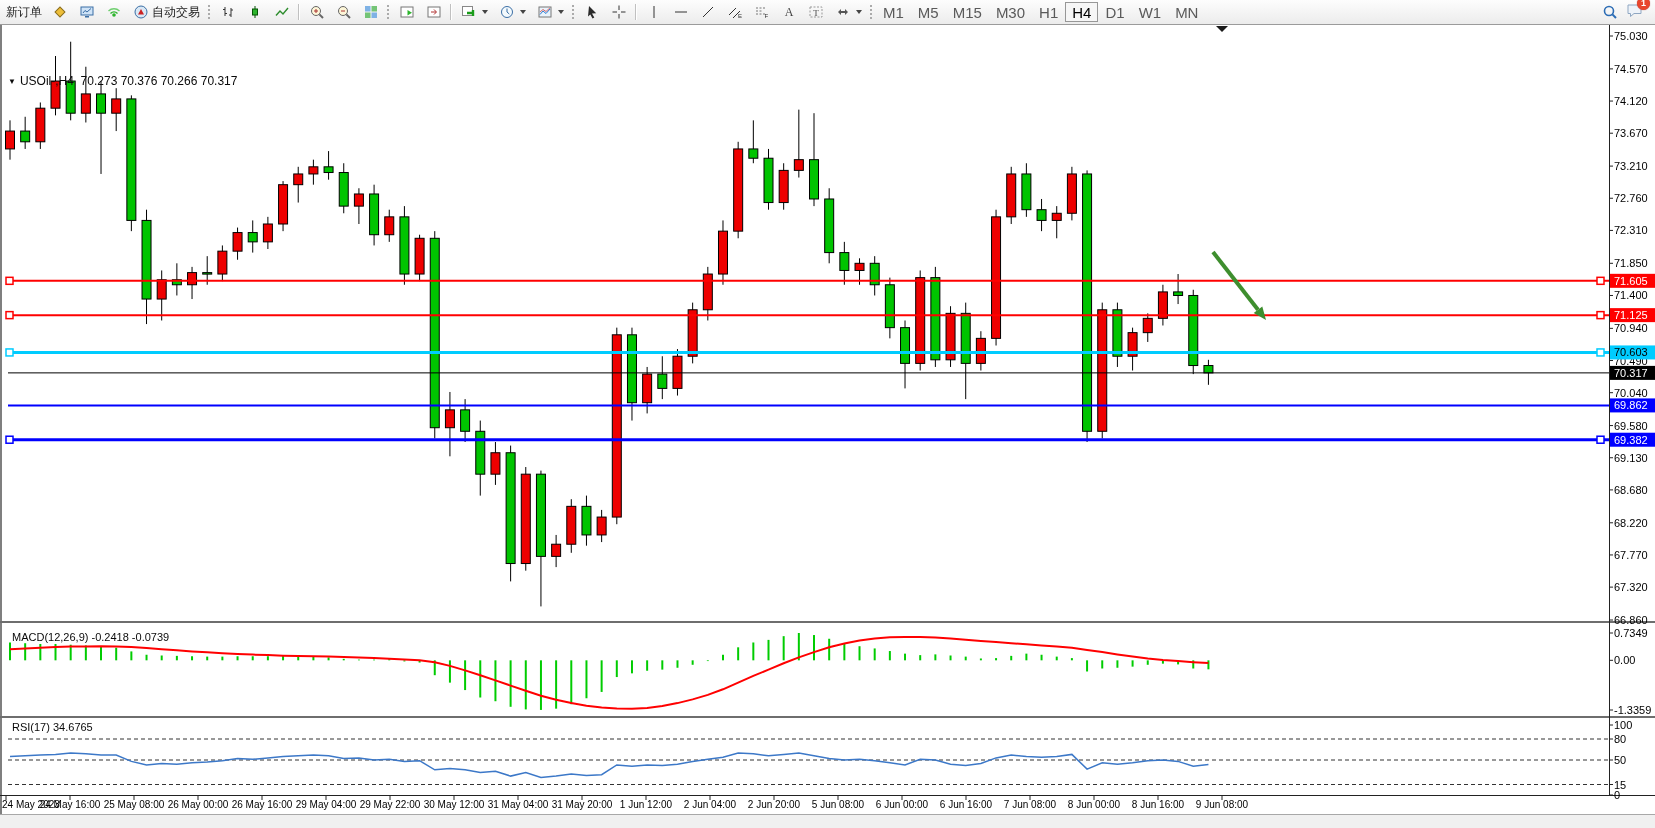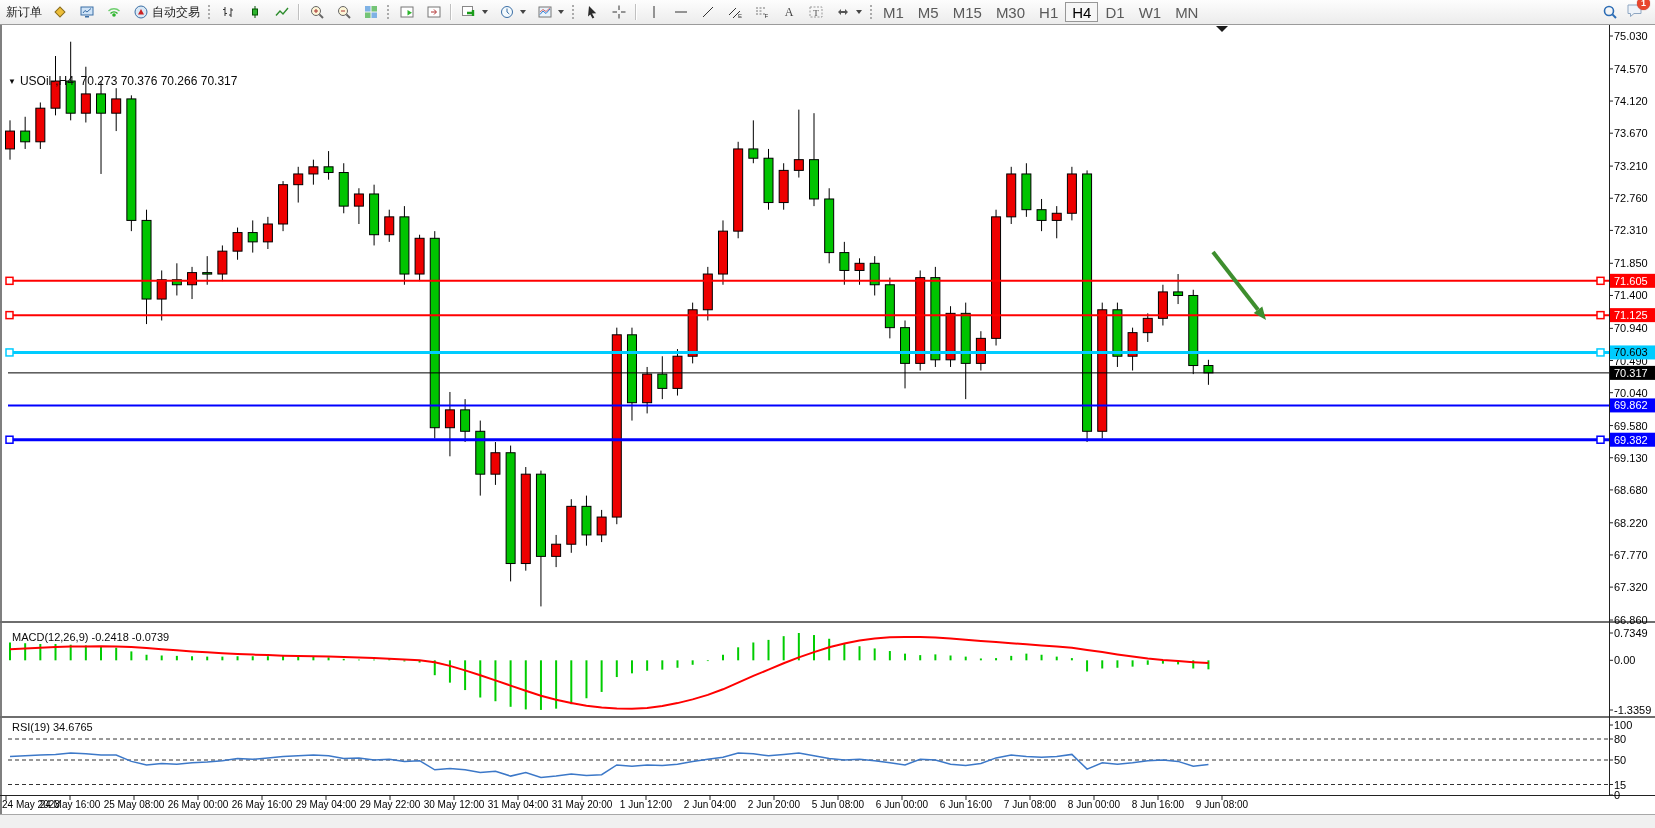--- a/index.html
+++ b/index.html
@@ -653,15 +653,15 @@
     <polygon points="1216,26 1228,26 1222,32" fill="#1a1a1a"></polygon>
   </svg>
 
 <div class="overlay-label chart-title">
   <span class="tri">▼</span><span>USOil-,H4</span>&nbsp;&nbsp;<span>70.273 70.376 70.266 70.317</span>
 </div>
 <div class="overlay-label ind-label" style="top:631px">
   <span>MACD(12,26,9)</span>&nbsp;<span>-0.2418 -0.0739</span>
 </div>
 <div class="overlay-label ind-label" style="top:721px">
-  <span>RSI(19)</span>&nbsp;<span>34.6765</span>
+  <span>RSI(17)</span>&nbsp;<span>34.6765</span>
 </div>
 <div class="statusbar"></div>
 
 </body></html>

